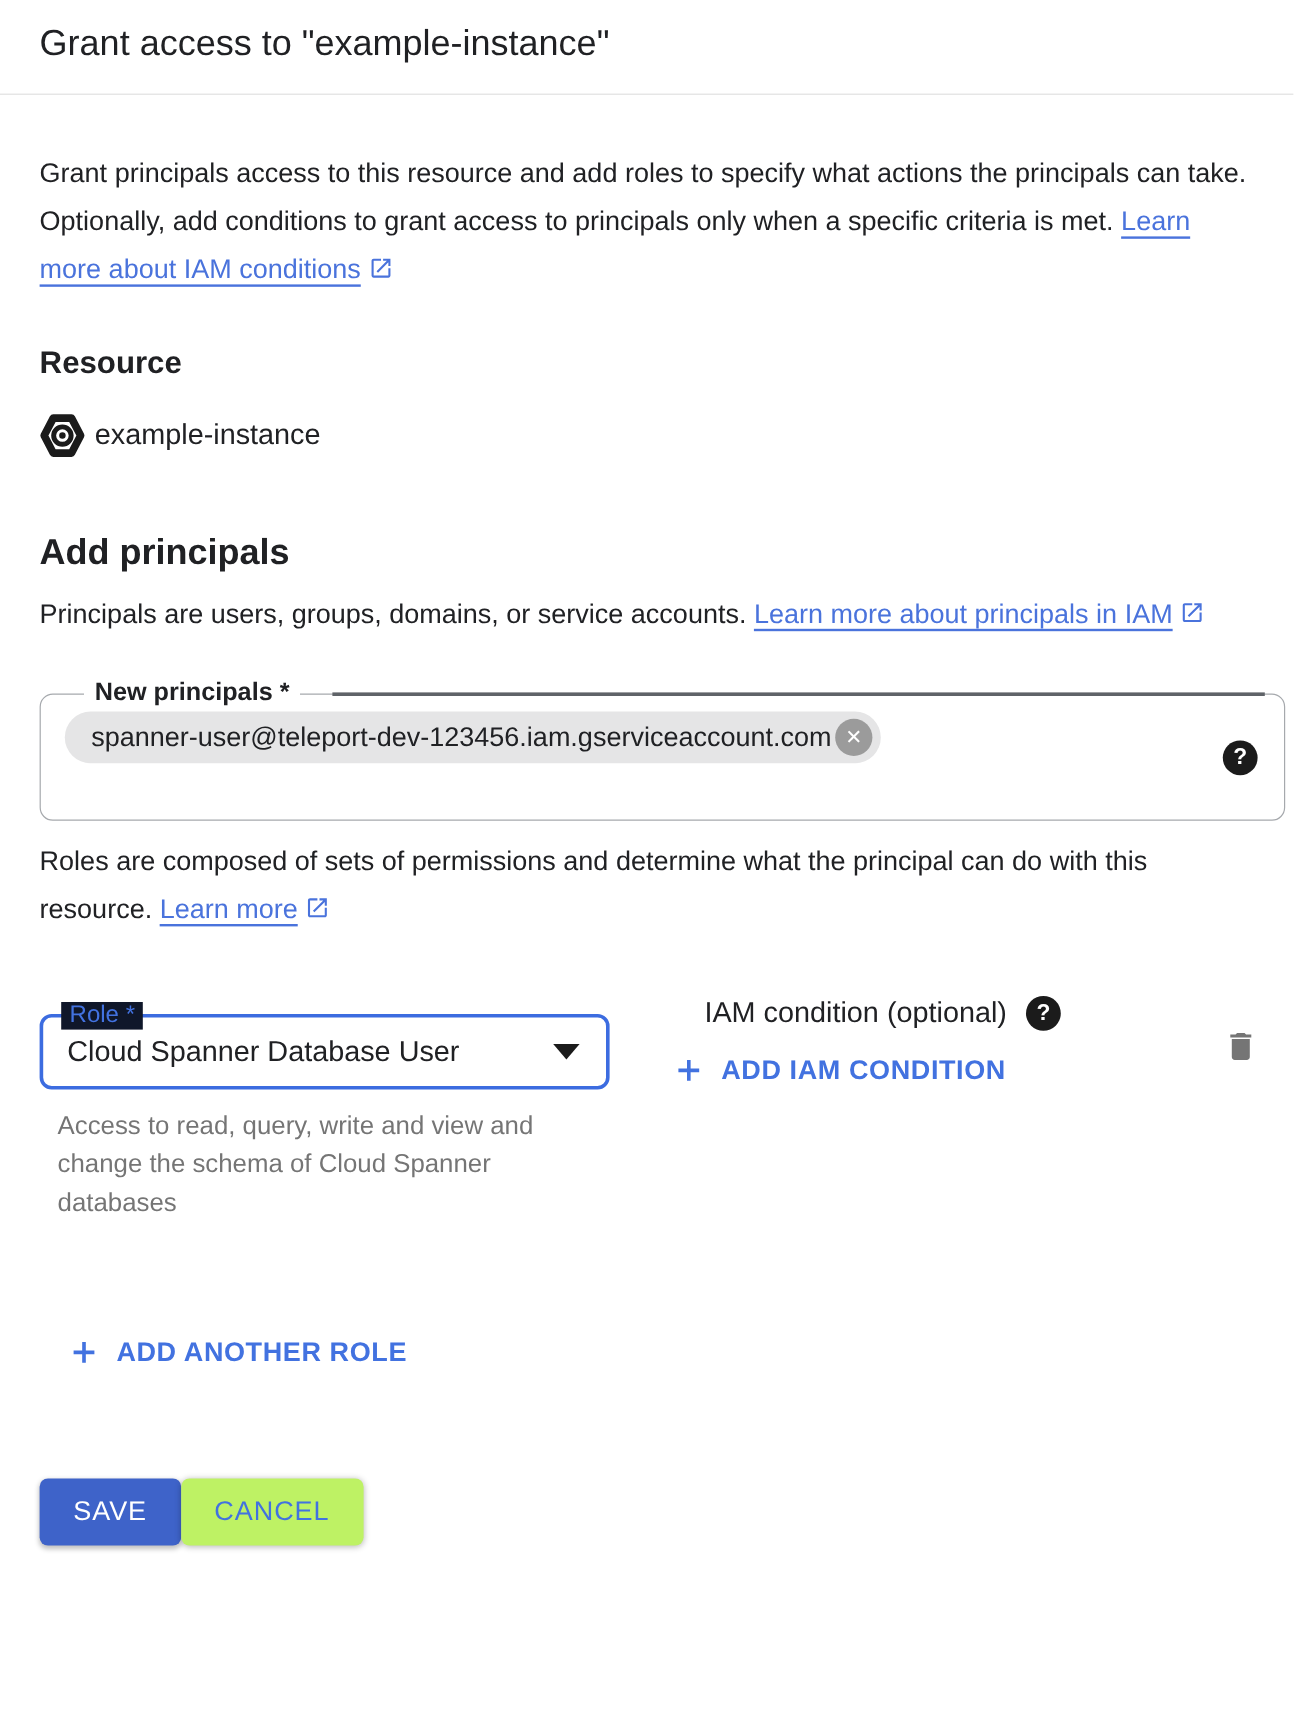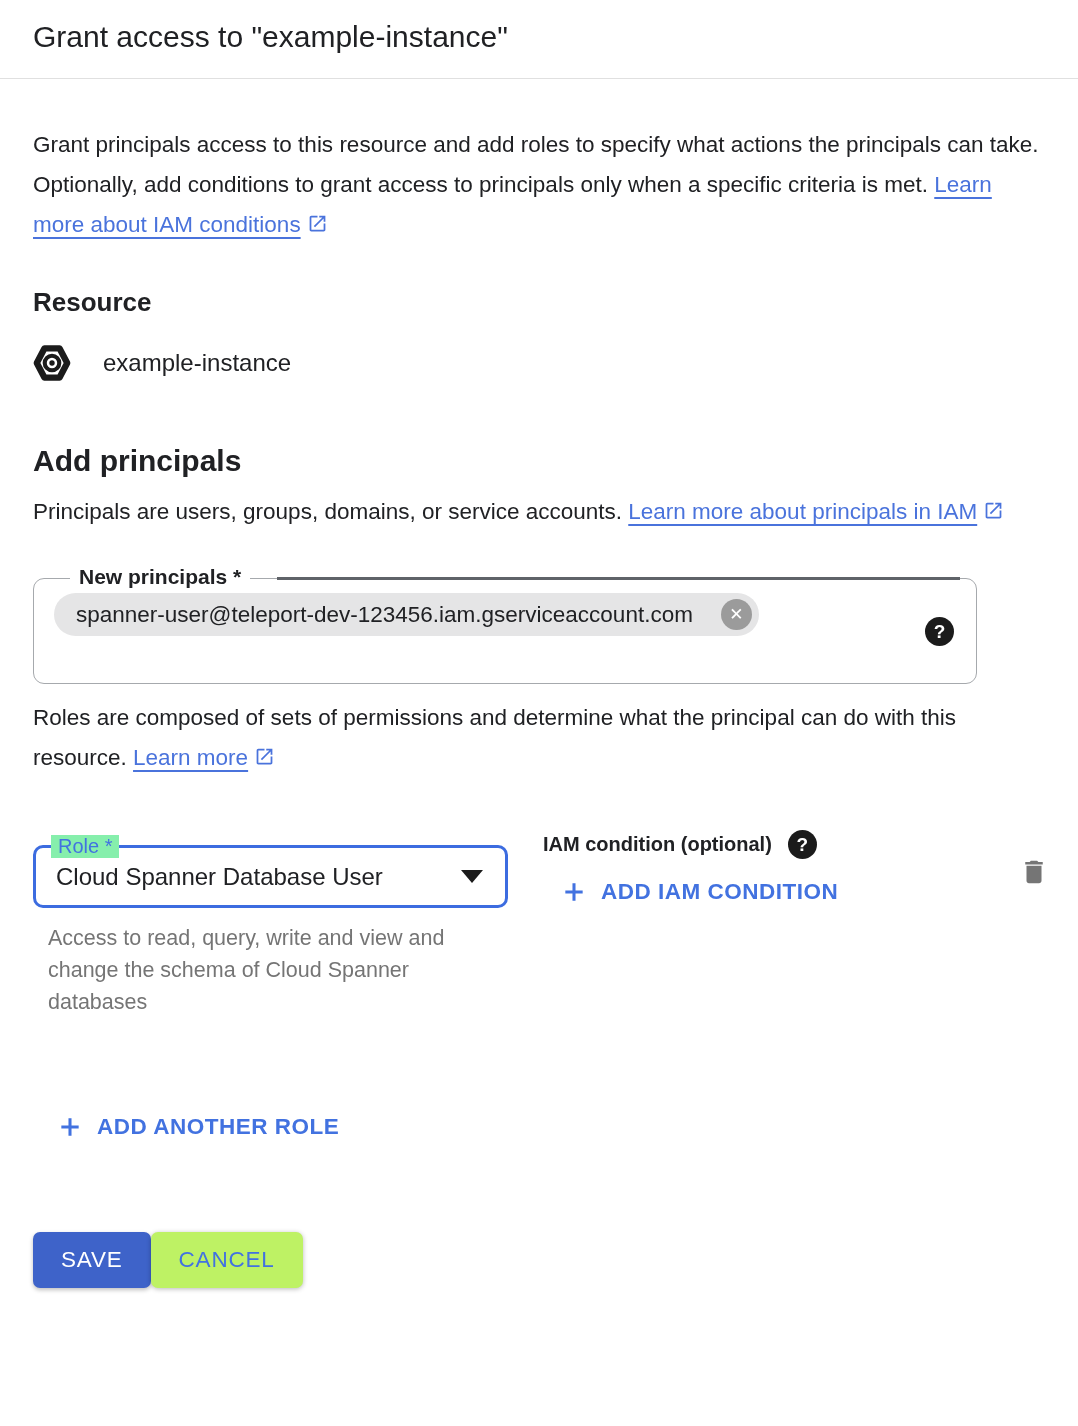--- a/index.html
+++ b/index.html
@@ -32,41 +32,41 @@
   
   .dlg-body{padding:0 25px 0 33px;}
   .intro{
     margin-top:46px;max-width:1012px;
     font-size:22.5px;line-height:40px;color:var(--text);
   }
   a.link{color:var(--link);text-decoration:underline;text-underline-offset:5px;cursor:pointer;}
   .ext-icon{display:inline-block;width:21px;height:21px;vertical-align:-2px;margin-left:6px;fill:var(--link);}
   
   .resource-heading{margin-top:42px;font-size:26px;font-weight:700;}
-  .resource-row{margin-top:26px;display:flex;align-items:center;gap:32px;font-size:24px;}
+  .resource-row{margin-top:26px;display:flex;align-items:center;gap:8px;font-size:24px;}
   .spanner-icon{width:38px;height:38px;display:block;}
   
   .section-heading{margin-top:62px;font-size:30px;font-weight:700;}
   .section-desc{margin-top:14px;max-width:1012px;font-size:22.5px;line-height:40px;}
   
   .principals-field{
-    position:relative;margin-top:46px;height:106px;width:944px;
+    position:relative;margin-top:46px;height:106px;width:1038px;
     border:1.5px solid var(--outline);border-radius:11px;
   }
   .principals-field .field-label{
     position:absolute;top:-14px;left:36px;background:#fff;
     padding:0 9px;font-size:21px;font-weight:700;color:var(--text);
   }
   .principals-field .top-line{
     position:absolute;top:-2px;left:243px;right:16px;height:2.5px;
     background:var(--outline-dark);
   }
   .chip{
     position:absolute;top:14px;left:20px;
-    display:inline-flex;align-items:center;gap:28px;
+    display:inline-flex;align-items:center;gap:3px;
     background:var(--chip-bg);border-radius:24px;
     padding:6px 7px 6px 22px;font-size:22.5px;color:var(--text);
   }
   .chip-remove{
     width:31px;height:31px;border-radius:50%;background:var(--chip-x);
     color:#fff;display:flex;align-items:center;justify-content:center;
     font-size:17px;font-weight:700;cursor:pointer;flex:0 0 auto;
   }
   .help-icon{
     width:29px;height:29px;border-radius:50%;background:#1b1b1b;color:#fff;
@@ -77,35 +77,35 @@
   
   .roles-row{margin-top:52px;display:flex;align-items:flex-start;}
   .role-col{padding-top:15px;width:475px;flex:0 0 auto;}
   .role-select{
     position:relative;height:63px;width:475px;
     border:3px solid var(--role-border);border-radius:10px;
     display:flex;align-items:center;justify-content:space-between;
     padding:0 22px 0 20px;cursor:pointer;background:#fff;
   }
   .role-select .field-label{
-    position:absolute;top:-13px;left:15px;background:#86efac;
+    position:absolute;top:-13px;left:15px;background:#0f172a;
     padding:0 7px;font-size:20px;font-weight:500;color:var(--accent);
   }
   .role-value{font-size:24px;color:var(--text);}
   .caret-down{
     width:0;height:0;border-left:11px solid transparent;
     border-right:11px solid transparent;border-top:13px solid #1b1b1b;
   }
   .role-desc{
     margin:14px 0 0 15px;width:405px;
     font-size:21.5px;line-height:32px;color:var(--muted);
   }
   .cond-col{margin-left:35px;flex:1 1 auto;}
   .cond-label-row{display:flex;align-items:center;gap:16px;}
-  .cond-label{font-size:20px;font-weight:700;}
+  .cond-label{font-size:24px;font-weight:400;margin-left:44px;}
   .text-button{
     display:inline-flex;align-items:center;gap:14px;
     border:none;background:none;cursor:pointer;
     color:var(--accent);font-family:inherit;
     font-size:22.5px;font-weight:700;letter-spacing:0.5px;
     padding:8px 10px;border-radius:6px;margin-top:12px;
   }
   .cond-col .text-button{margin:12px 0 0 8px;}
   .plus-icon{width:26px;height:26px;fill:var(--accent);display:block;}
   .trash-button{margin-left:auto;margin-top:22px;border:none;background:none;cursor:pointer;padding:4px;}

